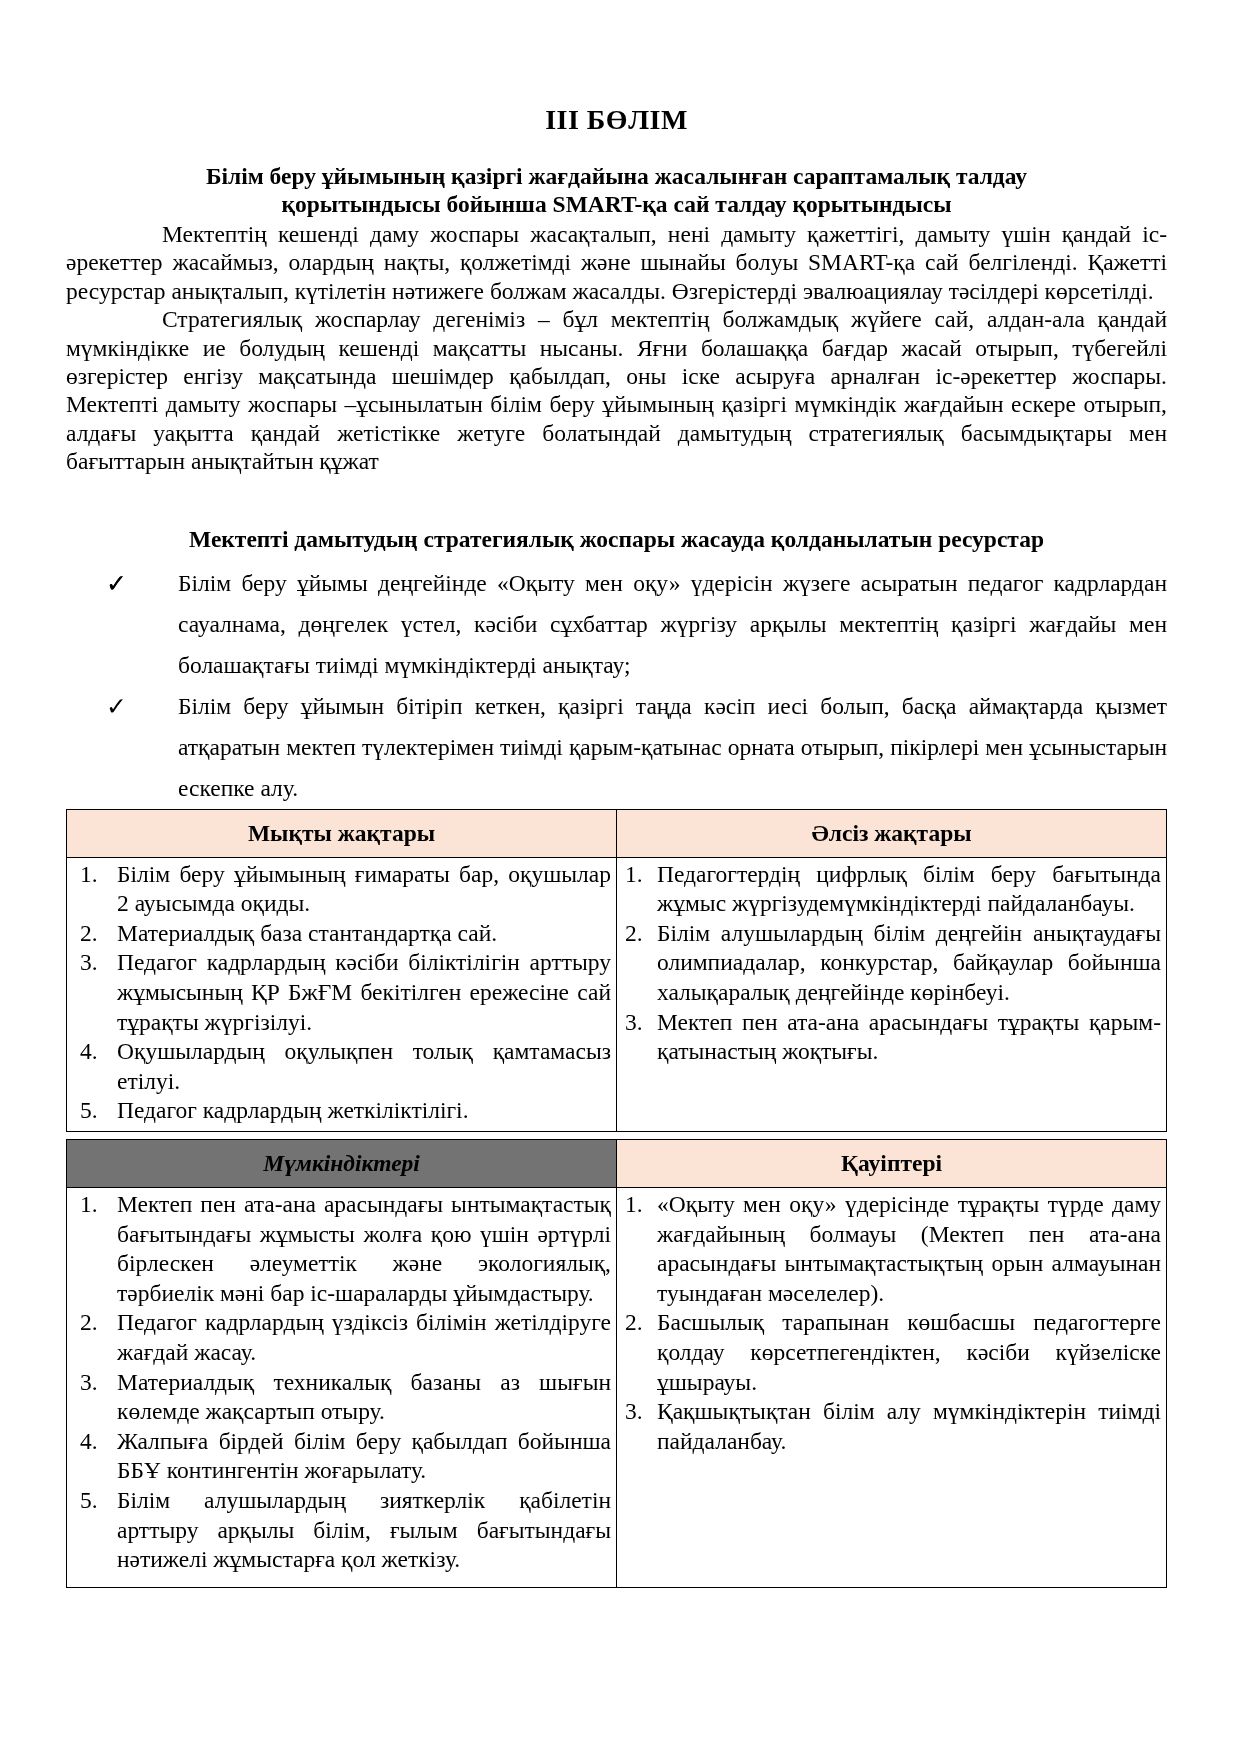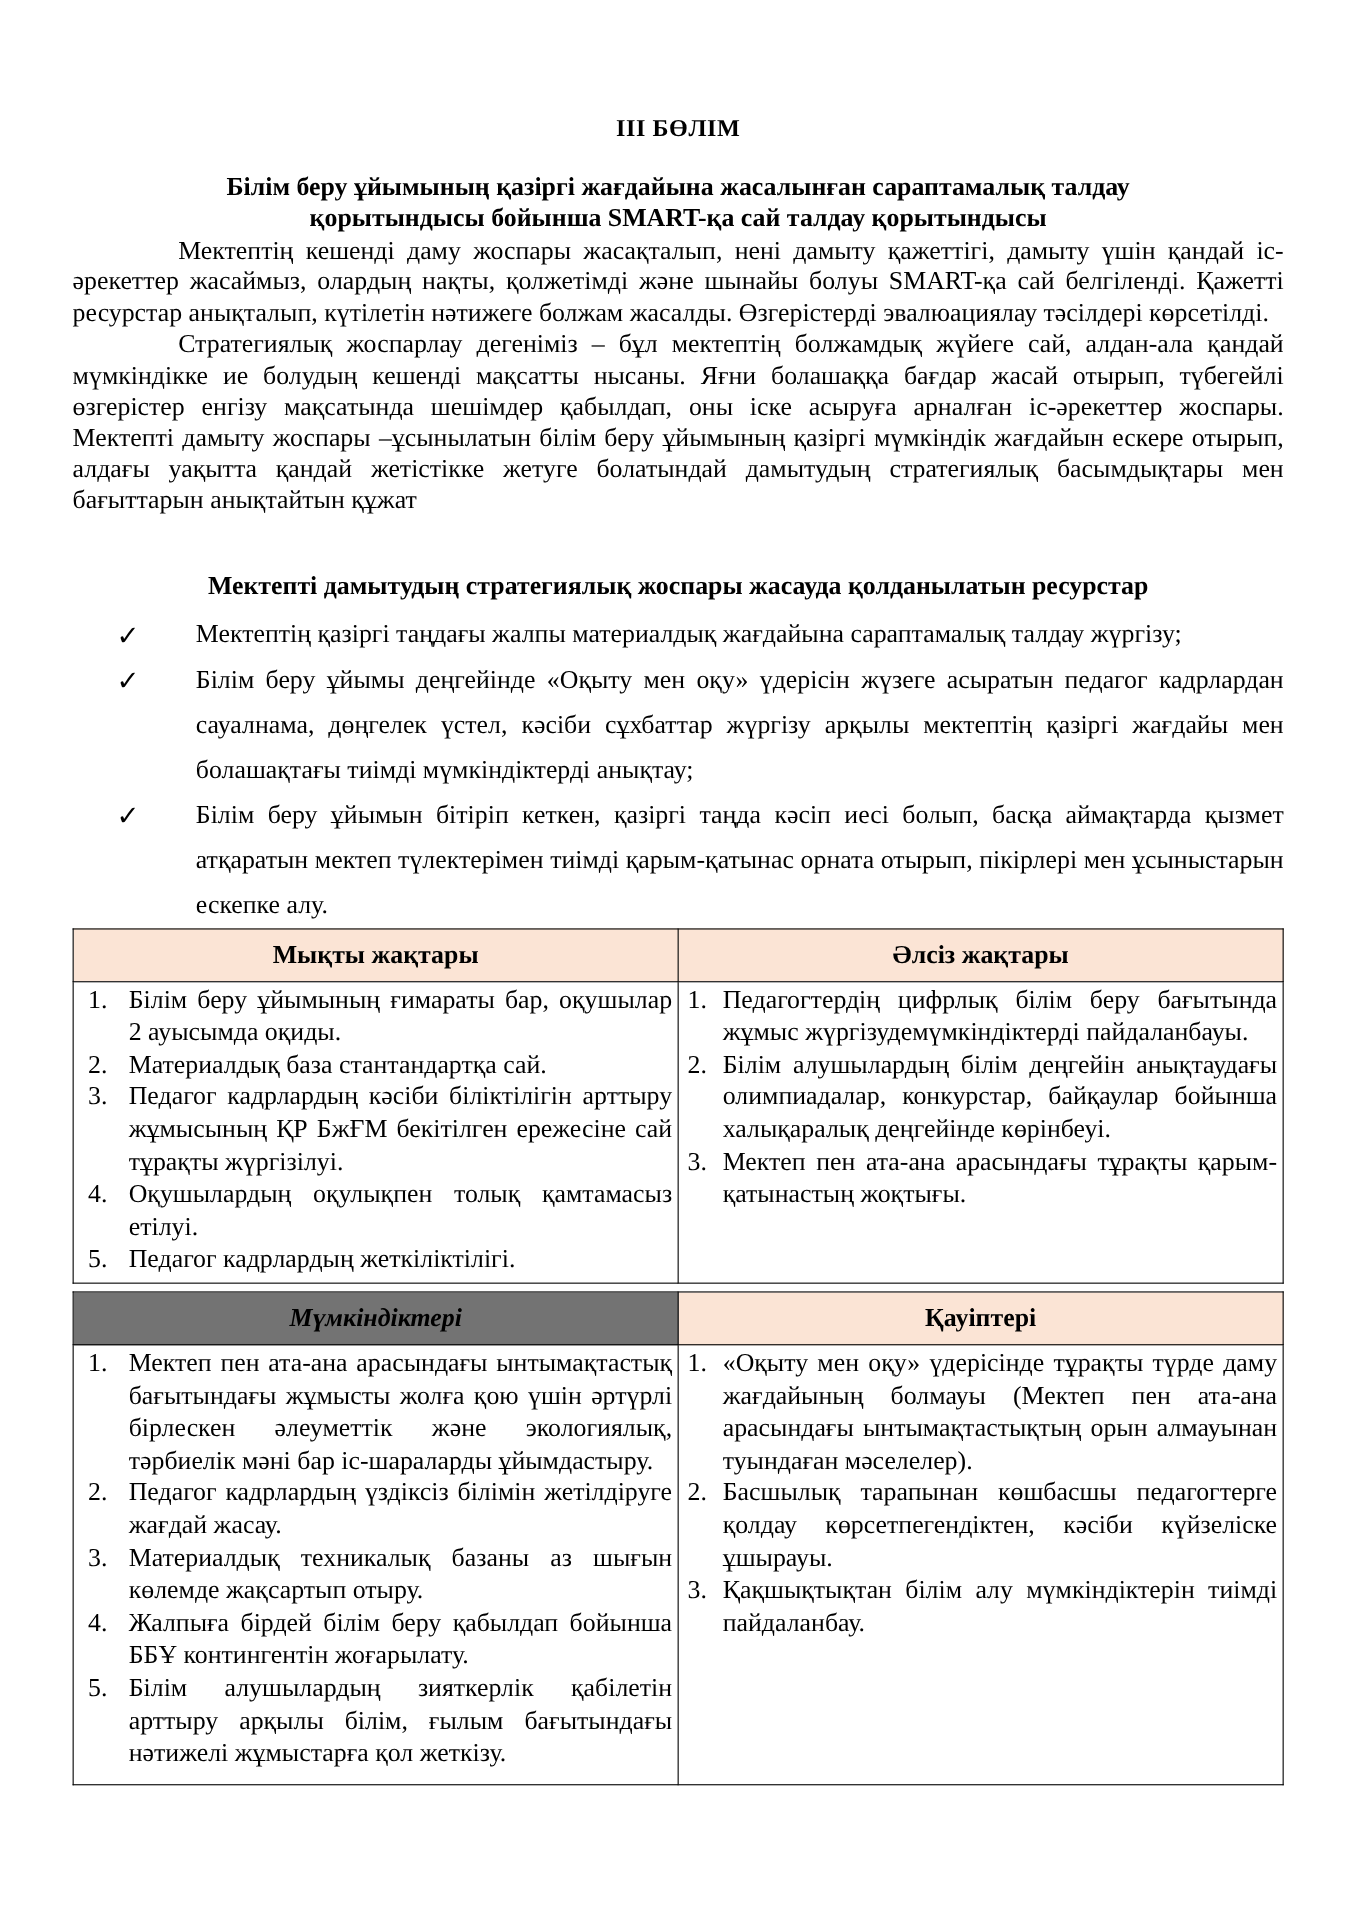--- a/index.html
+++ b/index.html
@@ -13,21 +13,21 @@
     height: 1754px;
     margin: 0 auto;
     background: #ffffff;
     box-sizing: border-box;
     padding: 104px 74px 40px 66px;
     font-family: "Liberation Serif", "DejaVu Serif", serif;
     color: #000000;
     overflow: hidden;
   }
   .title {
-    font-size: 22px;
+    font-size: 28px;
     font-weight: bold;
     text-align: center;
     margin: 0 0 26px 0;
     letter-spacing: 0.5px;
   }
   .subtitle {
     font-size: 23.5px;
     font-weight: bold;
     text-align: center;
     line-height: 28px;
@@ -129,21 +129,20 @@
   <h2 class="subtitle">Білім беру ұйымының қазіргі жағдайына жасалынған сараптамалық талдау қорытындысы бойынша SMART-қа сай талдау қорытындысы</h2>
 
   <p class="para">Мектептің кешенді даму жоспары жасақталып, нені дамыту қажеттігі, дамыту үшін қандай іс-әрекеттер жасаймыз, олардың нақты, қолжетімді және шынайы болуы SMART-қа сай белгіленді. Қажетті ресурстар анықталып, күтілетін нәтижеге болжам жасалды. Өзгерістерді эвалюациялау тәсілдері көрсетілді.</p>
   <p class="para">Стратегиялық жоспарлау дегеніміз – бұл мектептің болжамдық жүйеге сай, алдан-ала қандай мүмкіндікке ие болудың кешенді мақсатты нысаны. Яғни болашаққа бағдар жасай отырып, түбегейлі өзгерістер енгізу мақсатында шешімдер қабылдап, оны іске асыруға арналған іс-әрекеттер жоспары. Мектепті дамыту жоспары –ұсынылатын білім беру ұйымының қазіргі мүмкіндік жағдайын ескере отырып, алдағы уақытта қандай жетістікке жетуге болатындай дамытудың стратегиялық басымдықтары мен бағыттарын анықтайтын құжат</p>
 
   <h3 class="res-heading">Мектепті дамытудың стратегиялық жоспары жасауда қолданылатын ресурстар</h3>
 
   <ul class="checklist">
     <li>
       <span class="check">✓</span>
-      <span>Мектептің қазіргі таңдағы жалпы материалдық жағдайына сараптамалық талдау жүргізу;</span>
     </li>
     <li>
       <span class="check">✓</span>
       <span>Білім беру ұйымы деңгейінде «Оқыту мен оқу» үдерісін жүзеге асыратын педагог кадрлардан сауалнама, дөңгелек үстел, кәсіби сұхбаттар жүргізу арқылы мектептің қазіргі жағдайы мен болашақтағы тиімді мүмкіндіктерді анықтау;</span>
     </li>
     <li>
       <span class="check">✓</span>
       <span>Білім беру ұйымын бітіріп кеткен, қазіргі таңда кәсіп иесі болып, басқа аймақтарда қызмет атқаратын мектеп түлектерімен тиімді қарым-қатынас орната отырып, пікірлері мен ұсыныстарын ескепке алу.</span>
     </li>
   </ul>

